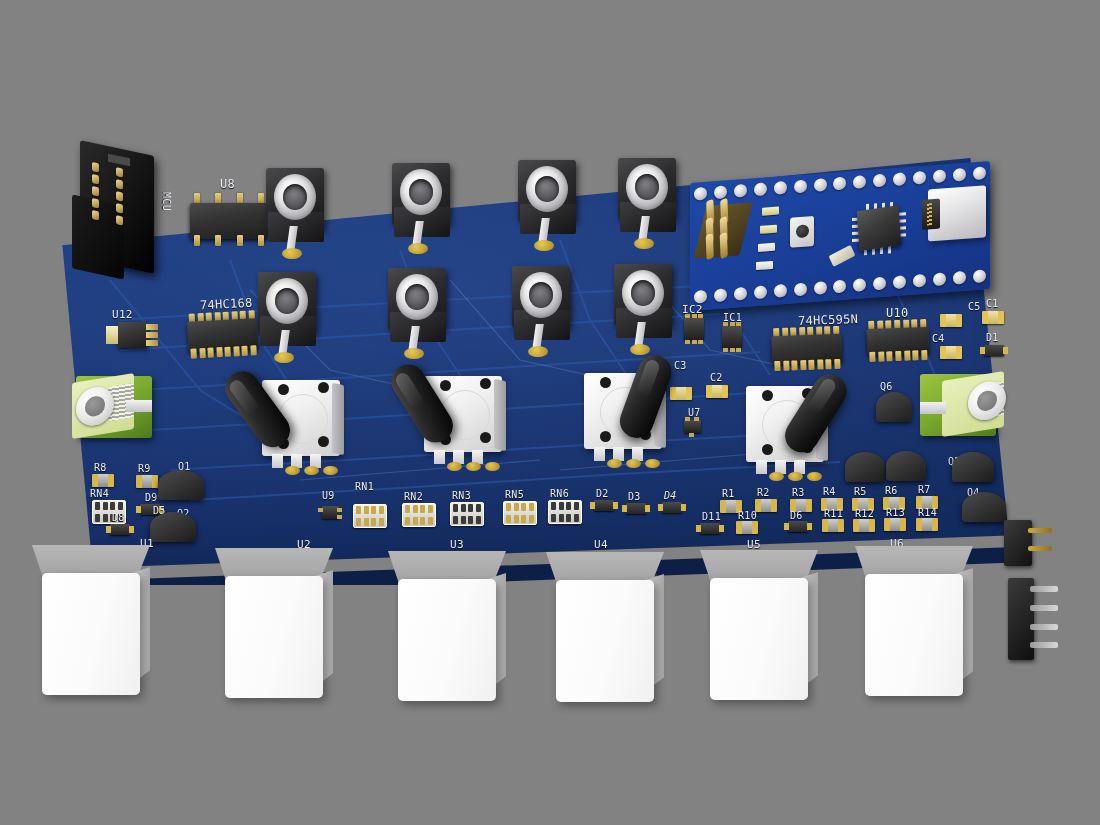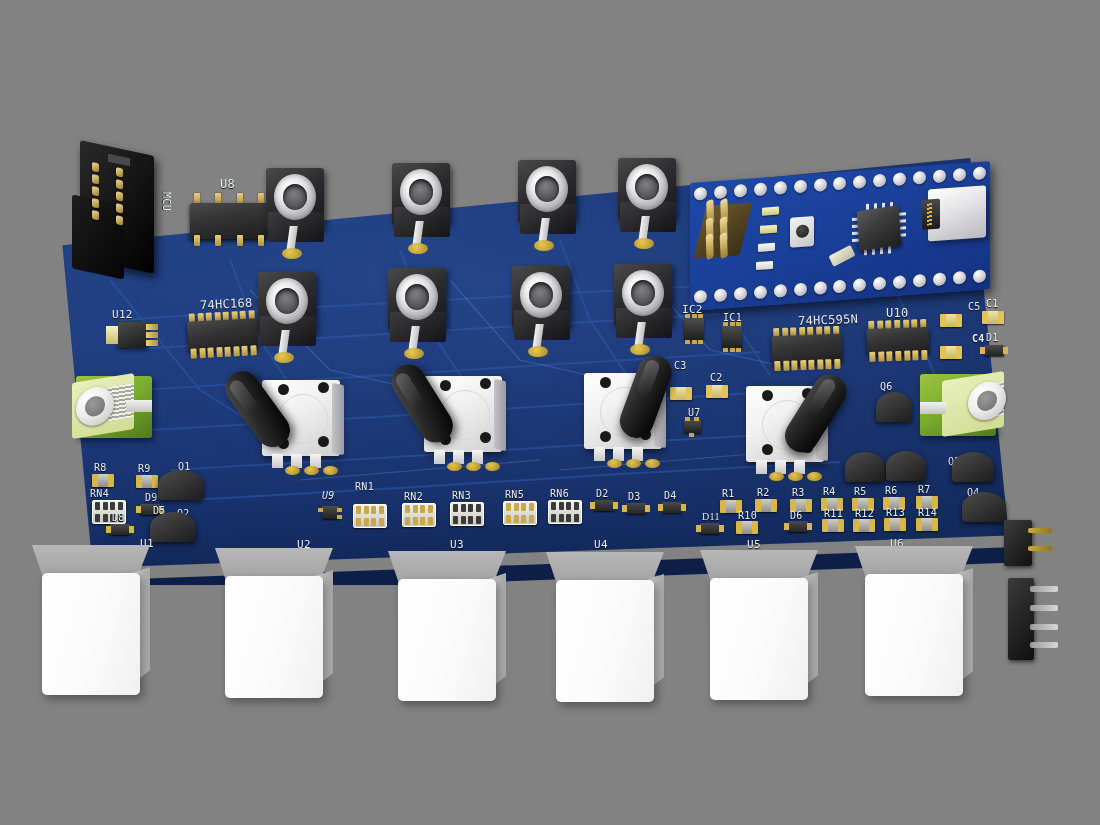--- a/index.html
+++ b/index.html
@@ -538,21 +538,21 @@
         <b style="height:10px"></b>
           <b style="height:10px"></b>
           <b style="height:10px"></b>
       </div>
     </div>
 
     <div class="lbl sm" style="left:944px;top:301px;margin-left:24px;">C5</div>
     <div class="chip-cap" style="left:940px;top:314px;"></div>
     <div class="lbl sm" style="left:986px;top:298px;">C1</div>
     <div class="chip-cap" style="left:982px;top:311px;"></div>
-    <div class="lbl sm" style="left:972px;top:333px;font-weight:bold;">C4</div>
+    <div class="lbl sm" style="left:932px;top:333px;">C4</div>
     <div class="chip-cap" style="left:940px;top:346px;"></div>
     <div class="lbl sm" style="left:986px;top:332px;">D1</div>
     <div class="diode" style="left:984px;top:345px;"></div>
 
     <div class="lbl sm" style="left:674px;top:360px;">C3</div>
     <div class="chip-cap" style="left:670px;top:387px;"></div>
     <div class="lbl sm" style="left:710px;top:372px;">C2</div>
     <div class="chip-cap" style="left:706px;top:385px;"></div>
     <div class="lbl sm" style="left:688px;top:407px;">U7</div>
     <div class="sot23" style="left:684px;top:420px;">
@@ -684,21 +684,21 @@
     <div class="lbl sm" style="left:112px;top:512px;">D8</div>
     <div class="diode" style="left:110px;top:524px;"></div>
     <div class="lbl sm" style="left:153px;top:505px;">D5</div>
     <div class="lbl sm" style="left:178px;top:461px;">Q1</div>
     <div class="part" style="left:158px;top:470px;width:46px;height:30px;border-radius:50% 50% 4px 4px;
          background:linear-gradient(150deg,#4d4d4d,#1c1c1c);box-shadow:0 2px 5px rgba(0,0,0,.7);"></div>
     <div class="lbl sm" style="left:177px;top:508px;">Q2</div>
     <div class="part" style="left:150px;top:512px;width:46px;height:30px;border-radius:50% 50% 4px 4px;
          background:linear-gradient(150deg,#4d4d4d,#1c1c1c);box-shadow:0 2px 5px rgba(0,0,0,.7);"></div>
 
-    <div class="lbl sm" style="left:322px;top:490px;font-style:italic;">U9</div>
+    <div class="lbl sm" style="left:322px;top:490px;">U9</div>
     <div class="sot23" style="left:322px;top:506px;">
       <i style="left:-4px;top:2px;"></i>
         <i style="left:15px;top:2px;"></i>
         <i style="left:15px;top:9px;"></i>
     </div>
 
     <div class="lbl sm" style="left:355px;top:481px;">RN1</div>
     <div class="rnet" style="left:353px;top:504px;">
       <div class="row">
           <b></b>
@@ -775,39 +775,39 @@
           <b></b>
           <b></b>
           <b></b>
         </div>
     </div>
 
     <div class="lbl sm" style="left:596px;top:488px;">D2</div>
     <div class="diode" style="left:594px;top:500px;"></div>
     <div class="lbl sm" style="left:628px;top:491px;">D3</div>
     <div class="diode" style="left:626px;top:503px;"></div>
-    <div class="lbl sm" style="left:664px;top:490px;">D4</div>
+    <div class="lbl sm" style="left:664px;top:490px;font-style:italic;">D4</div>
     <div class="diode" style="left:662px;top:502px;"></div>
 
     <div class="lbl sm" style="left:722px;top:488px;">R1</div>
     <div class="chip-res" style="left:720px;top:500px;"></div>
     <div class="lbl sm" style="left:757px;top:487px;">R2</div>
     <div class="chip-res" style="left:755px;top:499px;"></div>
     <div class="lbl sm" style="left:792px;top:487px;">R3</div>
     <div class="chip-res" style="left:790px;top:499px;"></div>
     <div class="lbl sm" style="left:823px;top:486px;">R4</div>
     <div class="chip-res" style="left:821px;top:498px;"></div>
     <div class="lbl sm" style="left:854px;top:486px;">R5</div>
     <div class="chip-res" style="left:852px;top:498px;"></div>
     <div class="lbl sm" style="left:885px;top:485px;">R6</div>
     <div class="chip-res" style="left:883px;top:497px;"></div>
     <div class="lbl sm" style="left:918px;top:484px;">R7</div>
     <div class="chip-res" style="left:916px;top:496px;"></div>
 
-    <div class="lbl sm" style="left:702px;top:511px;font-family:Liberation Serif, serif;">D11</div>
+    <div class="lbl sm" style="left:702px;top:511px;">D11</div>
     <div class="diode" style="left:700px;top:523px;"></div>
     <div class="lbl sm" style="left:738px;top:510px;">R10</div>
     <div class="chip-res" style="left:736px;top:521px;"></div>
     <div class="lbl sm" style="left:790px;top:510px;">D6</div>
     <div class="diode" style="left:788px;top:521px;"></div>
     <div class="lbl sm" style="left:824px;top:508px;">R11</div>
     <div class="chip-res" style="left:822px;top:519px;"></div>
     <div class="lbl sm" style="left:855px;top:508px;">R12</div>
     <div class="chip-res" style="left:853px;top:519px;"></div>
     <div class="lbl sm" style="left:886px;top:507px;">R13</div>

